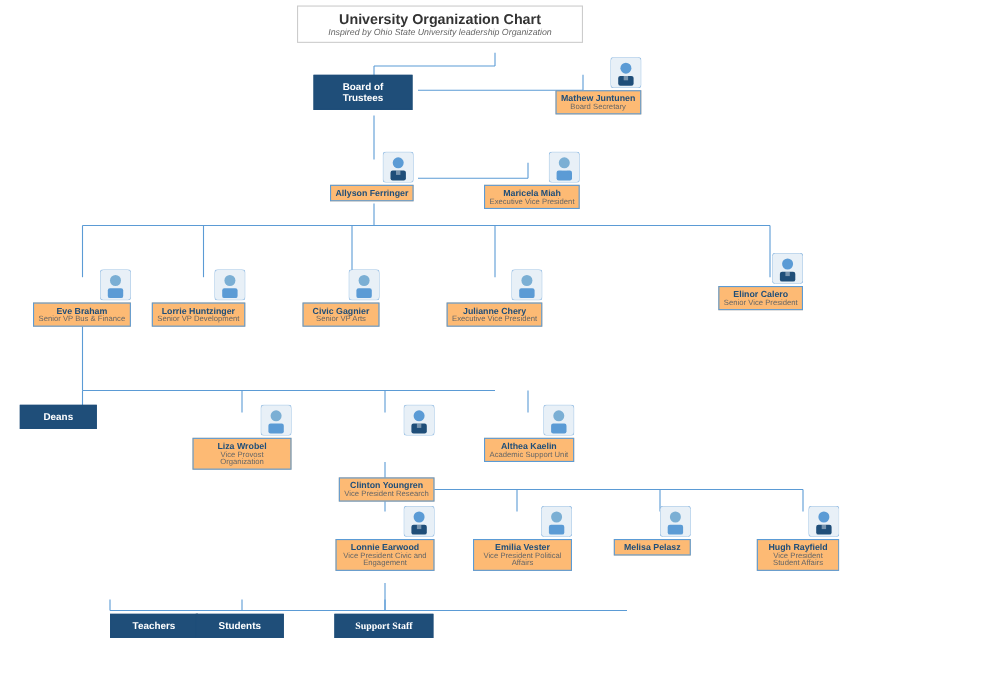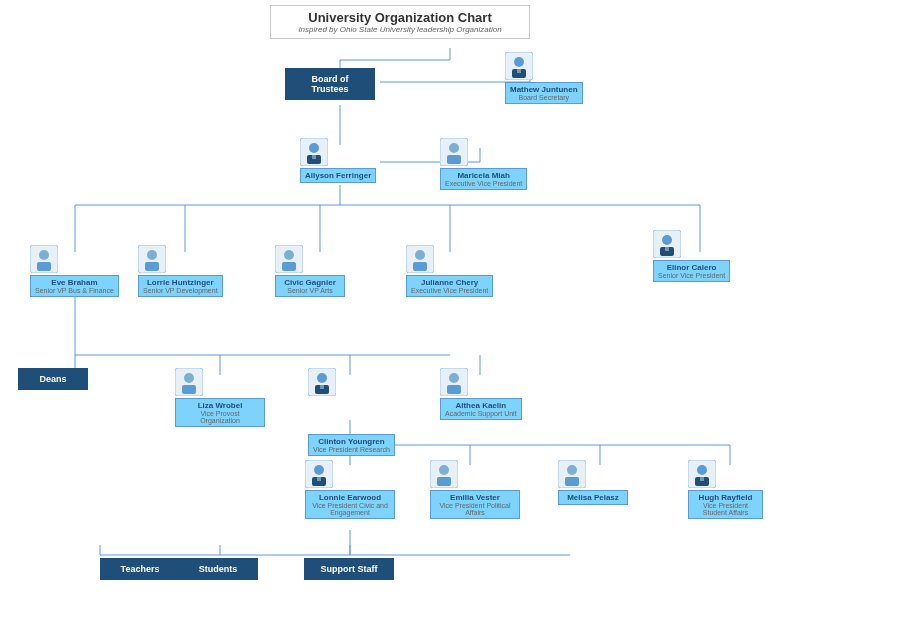--- a/index.html
+++ b/index.html
@@ -37,25 +37,25 @@
       font-size: 8px;
       color: #666;
       font-style: italic;
     }
 
     
     .node {
       position: absolute;
       display: flex;
       flex-direction: column;
-      align-items: flex-start;
+      align-items: flex-end;
     }
     .node-box {
       border: 1px solid #5b9bd5;
-      background: #7dd3fc;
+      background: #fdba74;
       padding: 2px 4px;
       text-align: center;
       font-size: 8px;
       color: #333;
       min-width: 70px;
       max-width: 90px;
     }
     .node-box.dark-blue {
       background: #1f4e79;
       color: #fff;
@@ -360,18 +360,18 @@
     </div>
   </div>
 
   <div class="node" style="top:558px; left:178px;">
     <div class="node-box dark-blue" style="min-width:80px;">
       <span>Students</span>
     </div>
   </div>
 
   <div class="node" style="top:558px; left:304px;">
-    <div class="node-box dark-blue" style="min-width:90px;">
+    <div class="node-box dark-blue" style="min-width:90px;font-family:Liberation Serif, serif;">
       <span>Support Staff</span>
     </div>
   </div>
 
 </div>
 
 </body></html>

